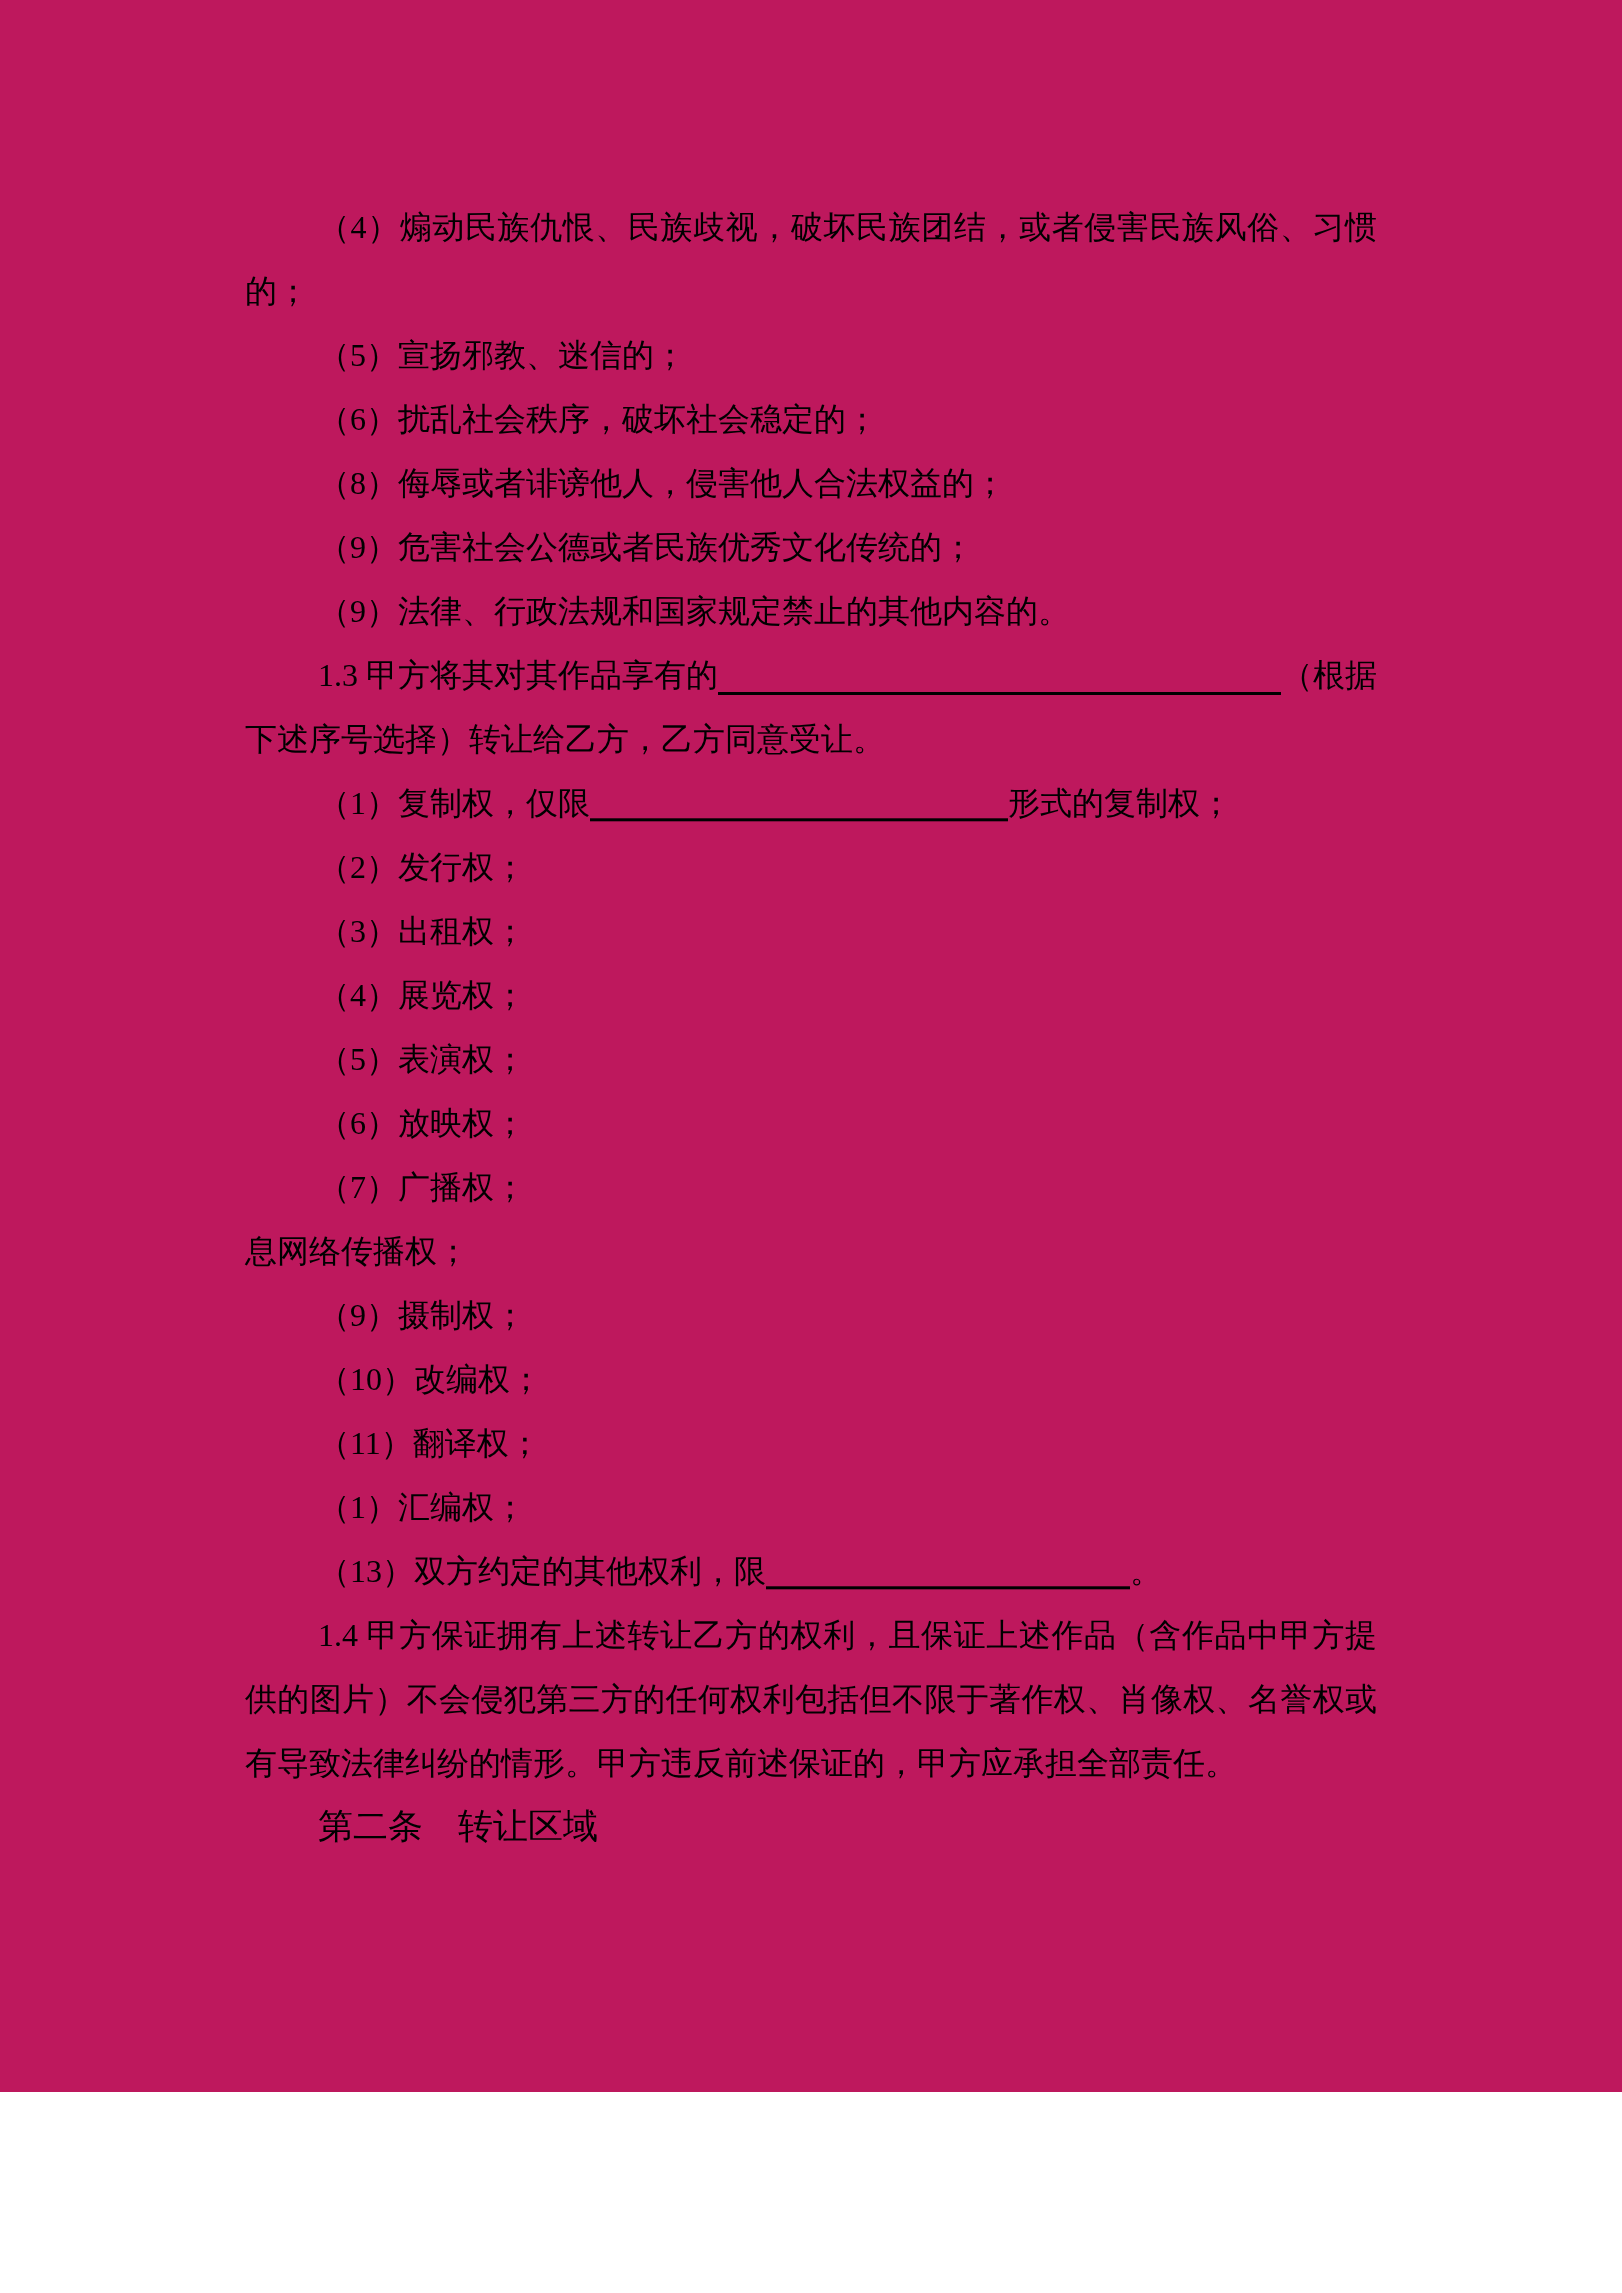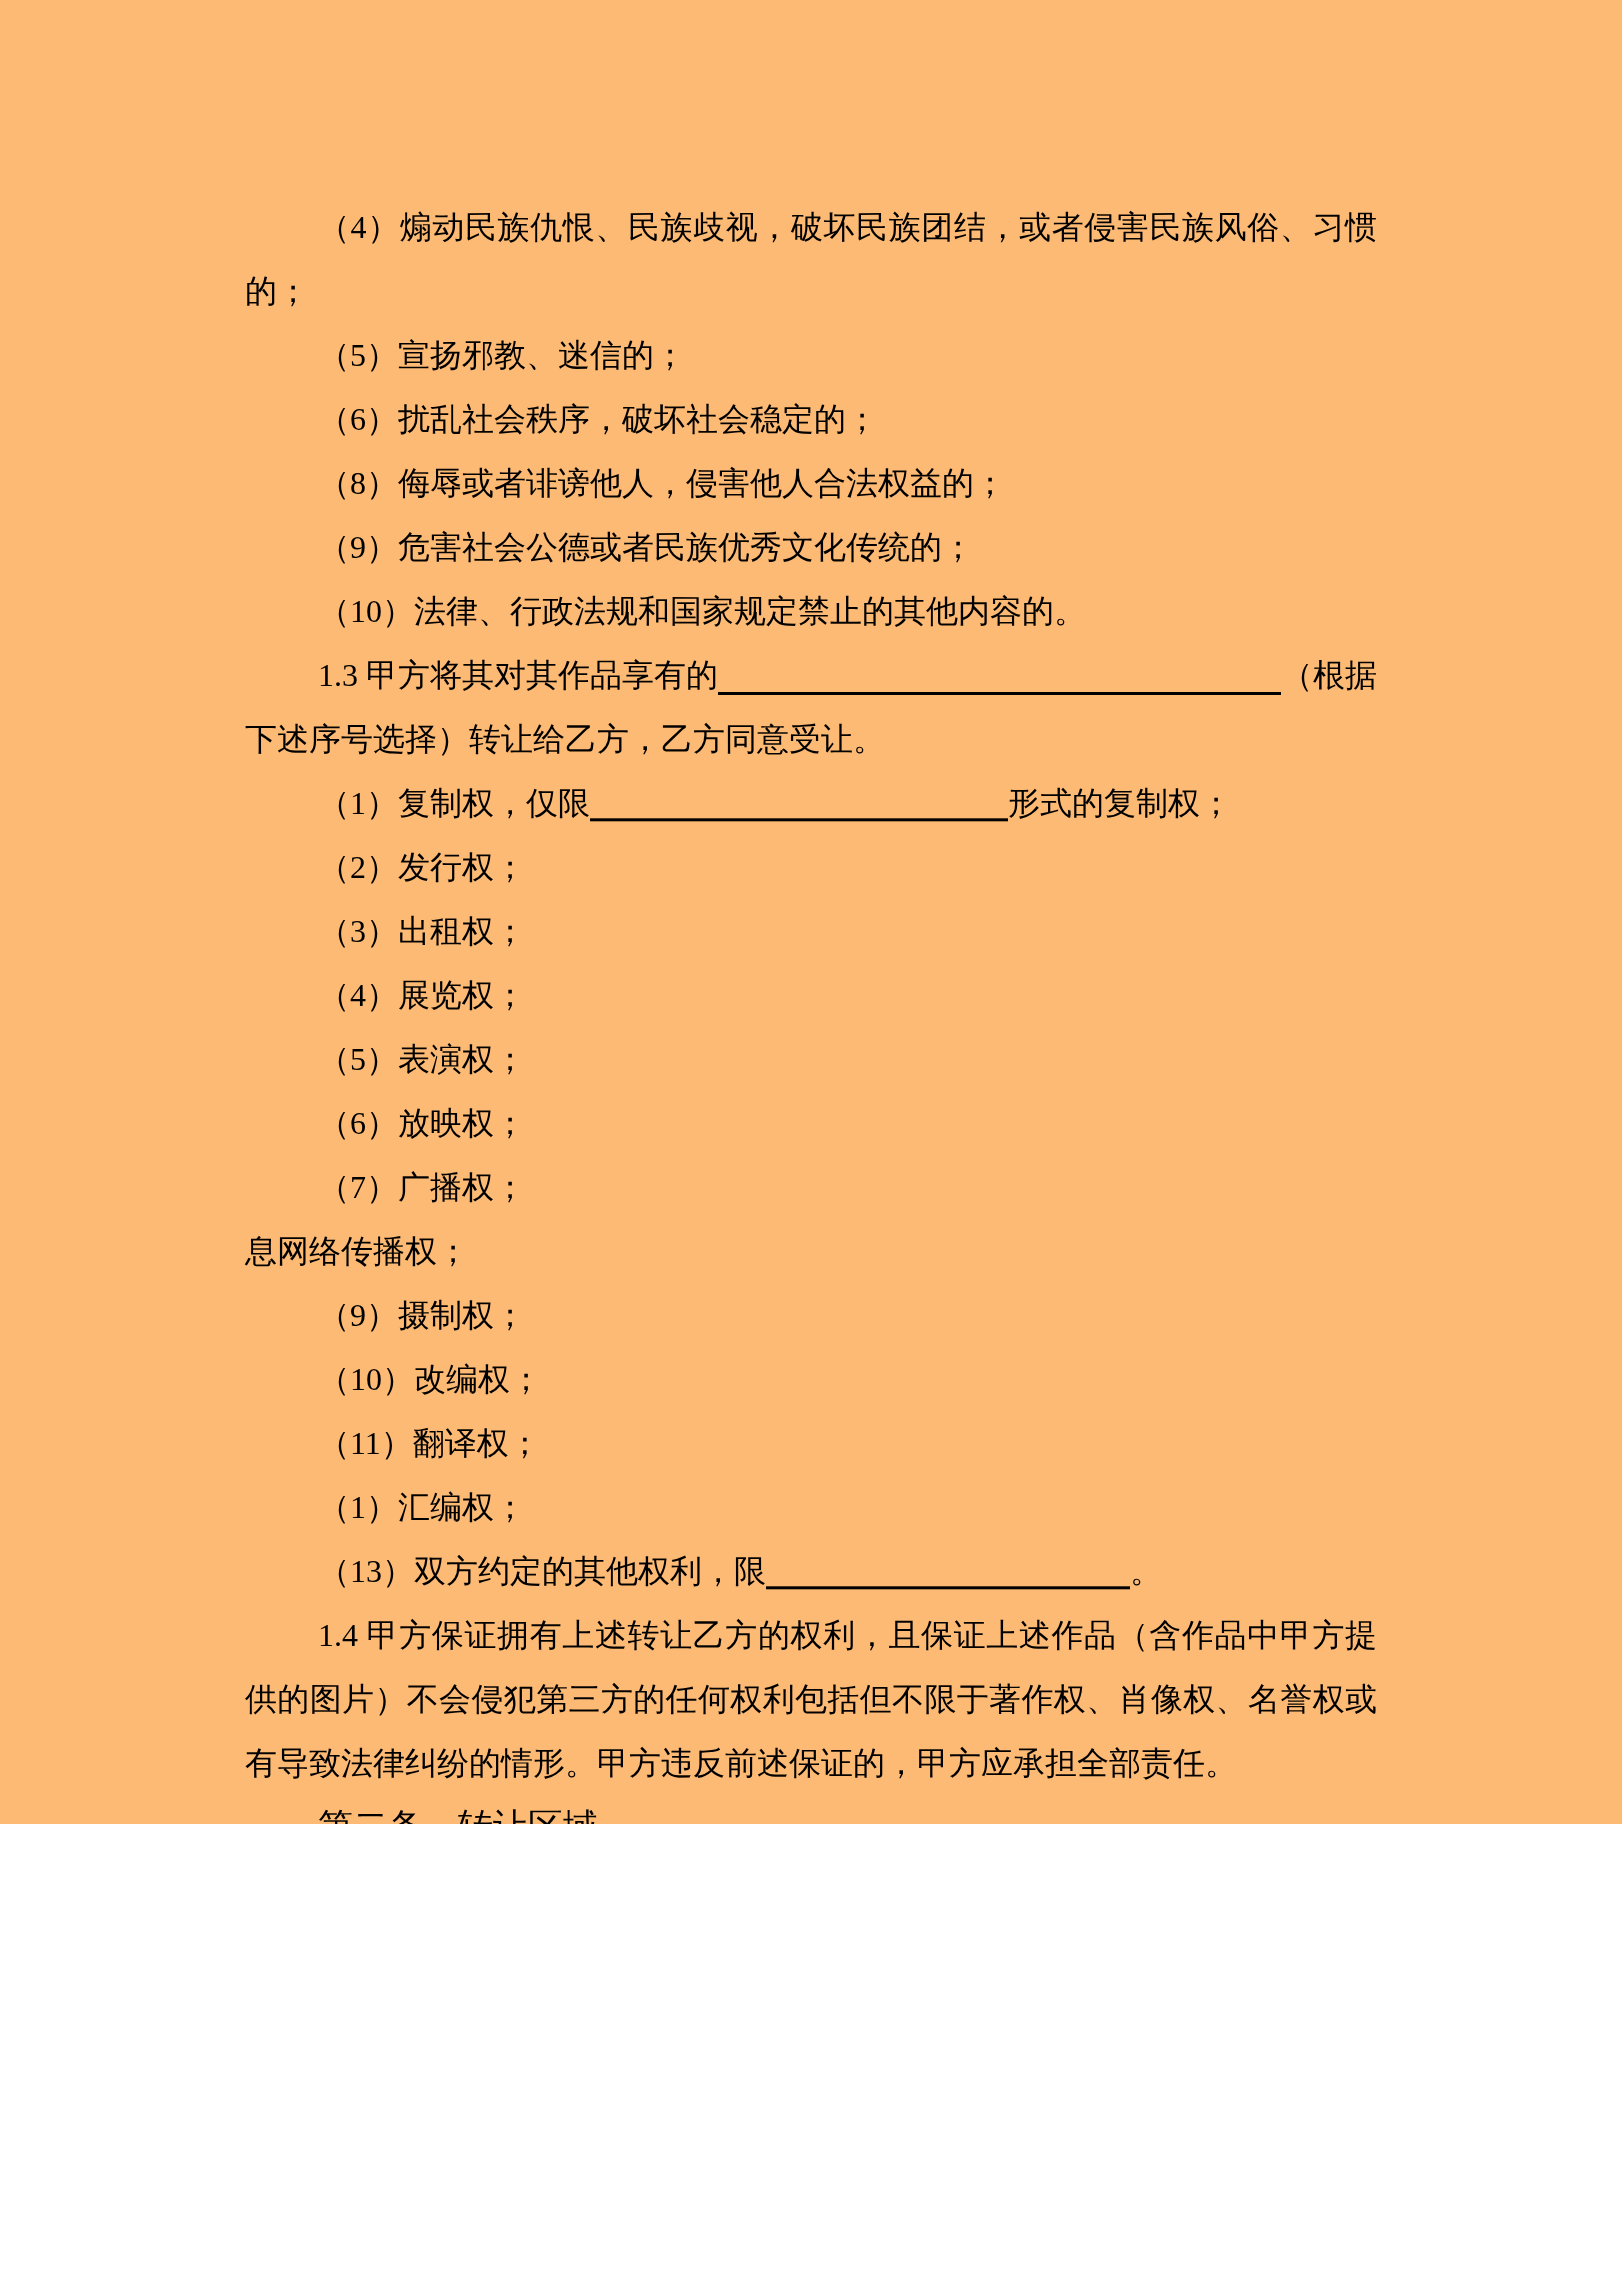--- a/index.html
+++ b/index.html
@@ -3,22 +3,22 @@
 <meta charset="utf-8">
 <style>
   html, body {
     margin: 0;
     padding: 0;
     background: #ffffff;
   }
   .page {
     position: relative;
     width: 1623px;
-    height: 1824px;
-    background: #fdba74;
+    height: 2092px;
+    background: #be185d;
     color: #000000;
     font-family: "Liberation Serif", "DejaVu Serif", serif;
     overflow: hidden;
   }
   .doc-body {
     position: absolute;
     left: 245px;
     top: 195px;
     width: 1132px;
     font-size: 32px;
@@ -65,21 +65,21 @@
 
 <div class="page">
   <div class="doc-body">
 
     <div class="line indent justify"><span>（4）煽动民族仇恨、民族歧视，破坏民族团结，或者侵害民族风俗、习惯</span></div>
     <div class="line"><span>的；</span></div>
     <div class="line indent"><span>（5）宣扬邪教、迷信的；</span></div>
     <div class="line indent"><span>（6）扰乱社会秩序，破坏社会稳定的；</span></div>
     <div class="line indent"><span>（8）侮辱或者诽谤他人，侵害他人合法权益的；</span></div>
     <div class="line indent"><span>（9）危害社会公德或者民族优秀文化传统的；</span></div>
-    <div class="line indent"><span>（10）法律、行政法规和国家规定禁止的其他内容的。</span></div>
+    <div class="line indent"><span>（9）法律、行政法规和国家规定禁止的其他内容的。</span></div>
 
     <div class="line indent flexline">
       <span class="txt">1.3 甲方将其对其作品享有的</span>
         <span class="blank grow"></span>
         <span class="txt">（根据</span>
     </div>
     <div class="line"><span>下述序号选择）转让给乙方，乙方同意受让。</span></div>
 
     <div class="line indent">
       <span>（1）复制权，仅限</span><span class="blank inline w460"></span><span>形式的复制权；</span>

